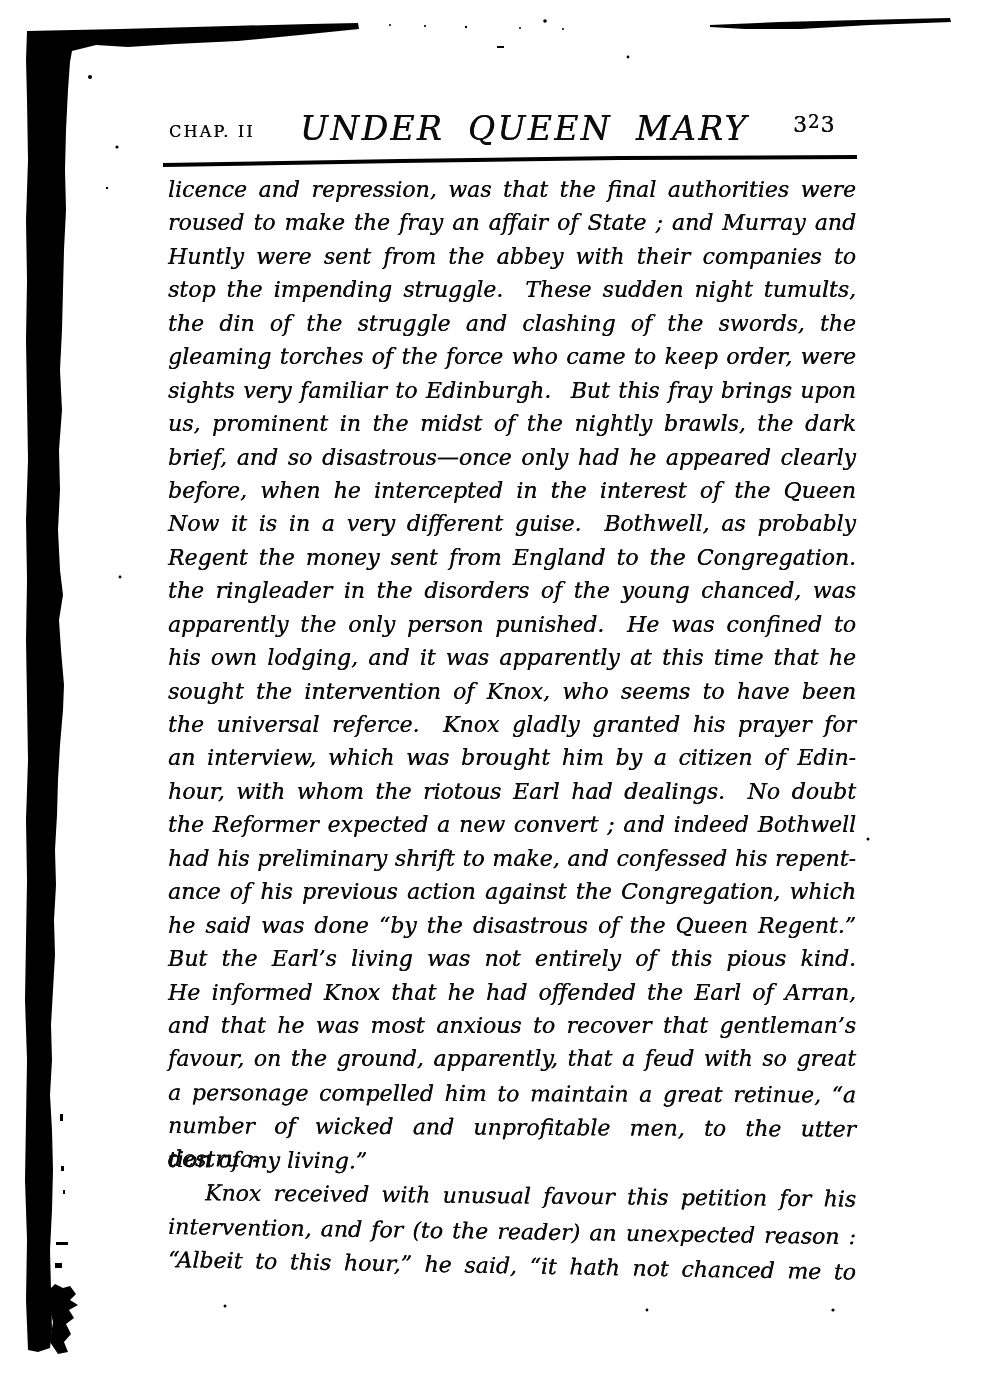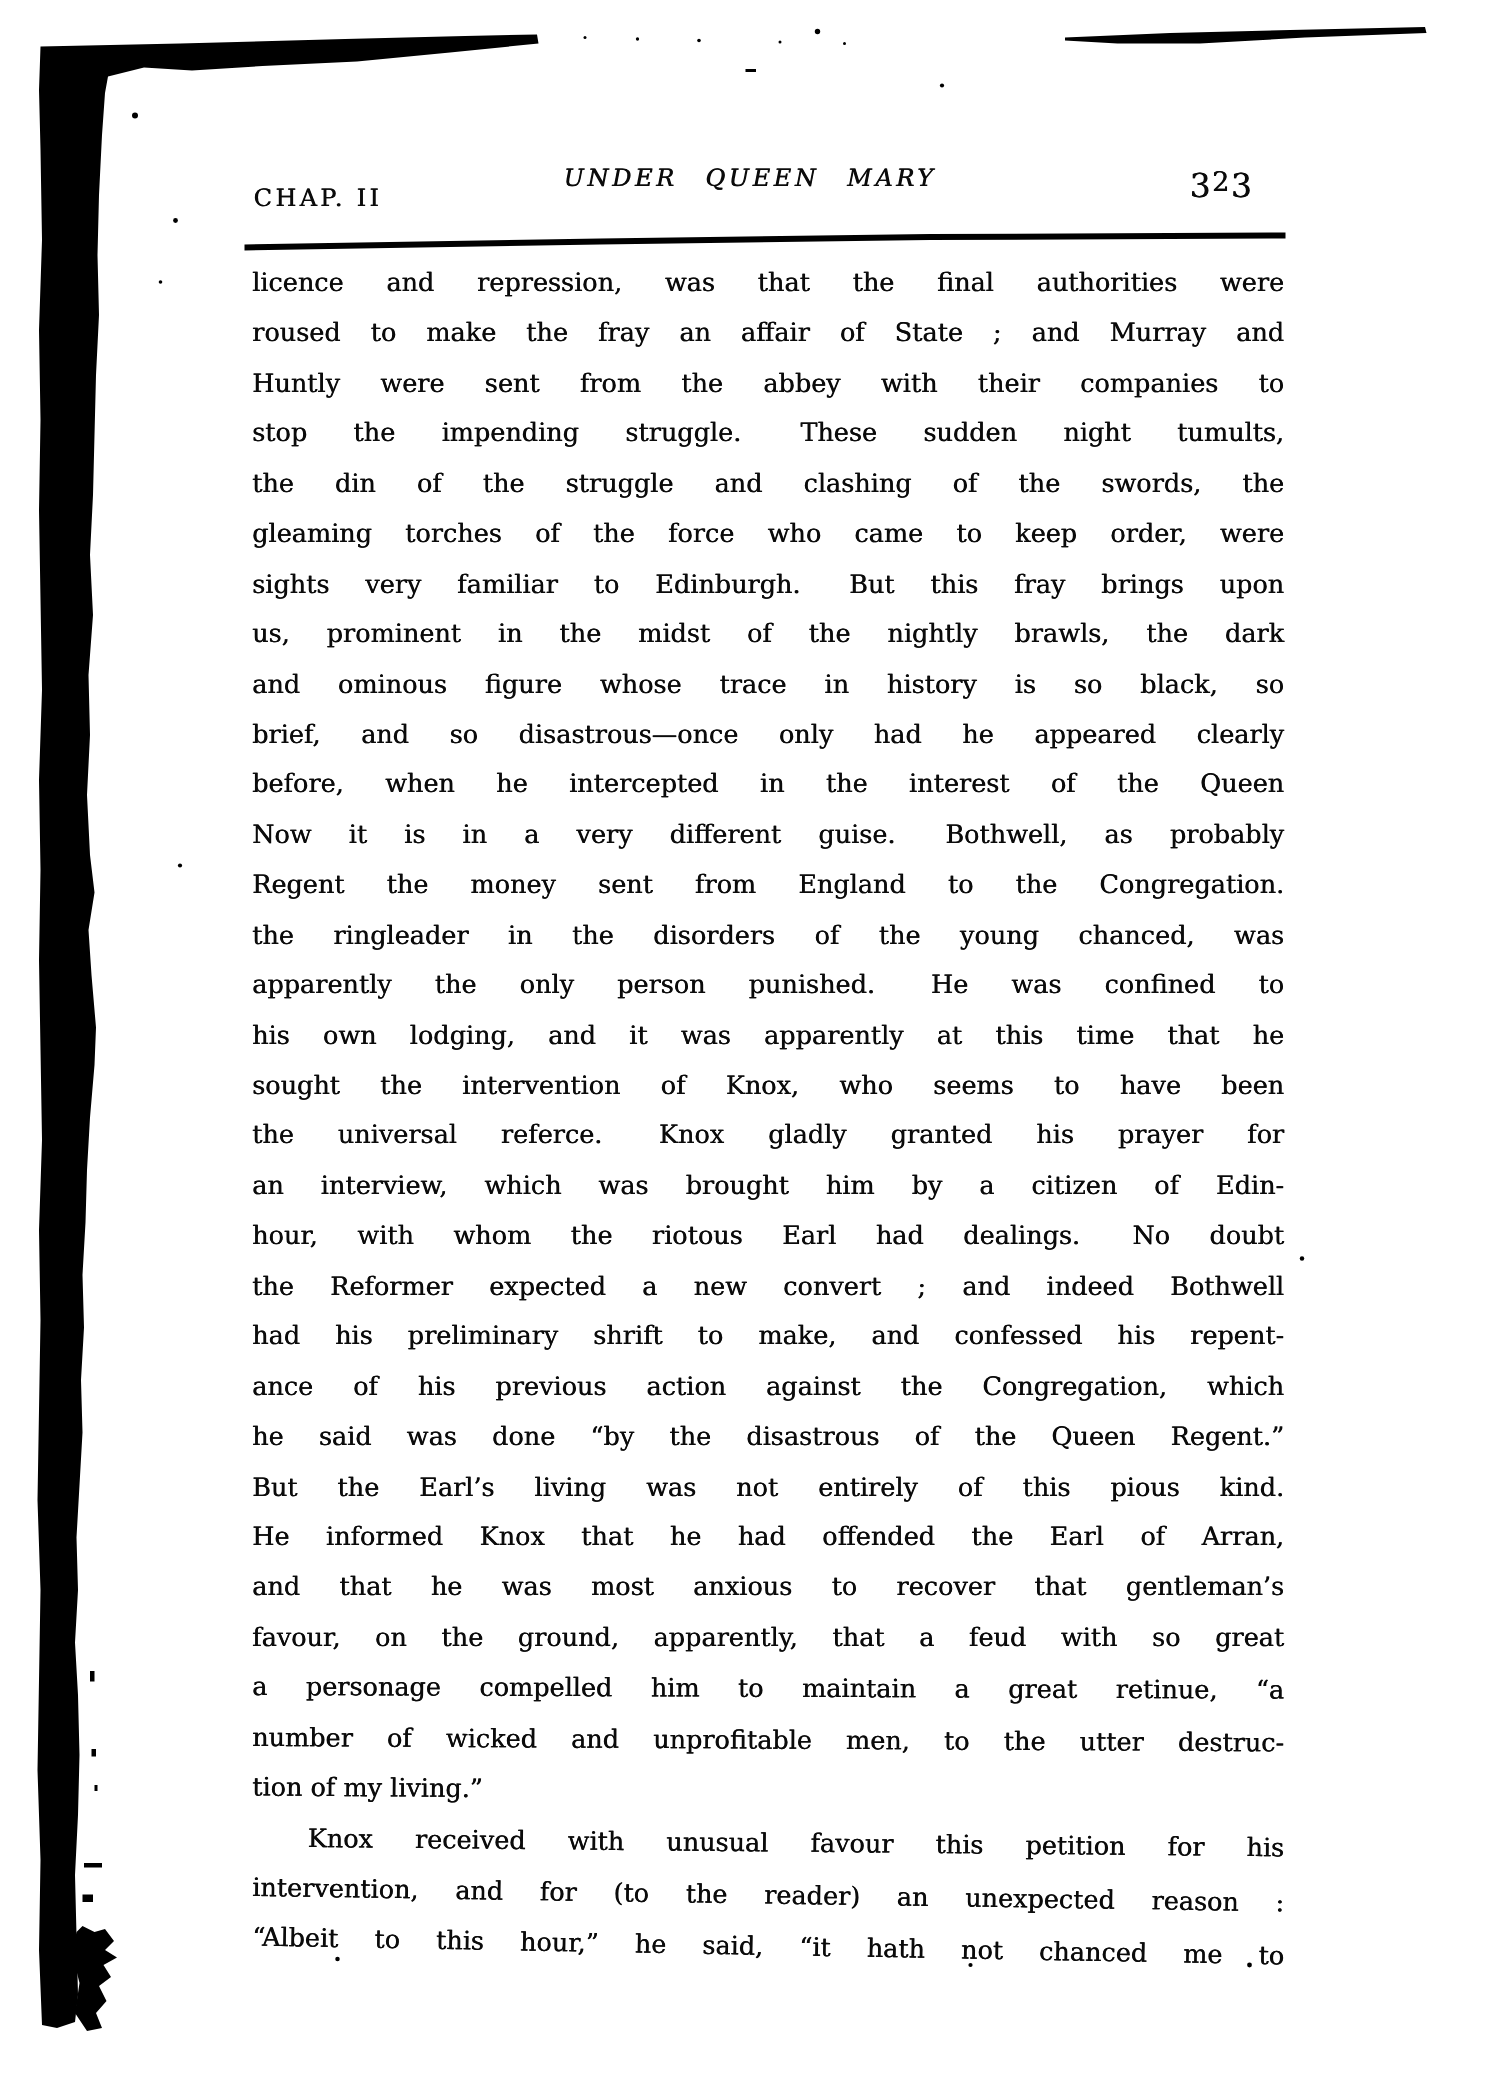--- a/index.html
+++ b/index.html
@@ -17,35 +17,36 @@
   
   .chap{
     position:absolute;left:169px;top:122px;z-index:2;
     font-size:16px;letter-spacing:2.2px;
     text-shadow:0.35px 0 0 currentColor;
     white-space:nowrap;
   }
   .running-title{
     position:absolute;left:300px;top:109px;width:400px;z-index:2;
     text-align:center;font-style:italic;
-    font-size:16px;letter-spacing:2.4px;word-spacing:11px;
+    font-size:33px;letter-spacing:2.4px;word-spacing:11px;
     text-shadow:0.4px 0 0 currentColor;
     white-space:nowrap;
   }
   .folio{
     position:absolute;left:793px;top:112px;z-index:2;
     font-size:22px;letter-spacing:1px;
     text-shadow:0.35px 0 0 currentColor;
   }
   .folio .mid{display:inline-block;transform:translateY(-4px);font-size:18px;}
   
   .text-block{
     position:absolute;left:168px;top:173px;width:688px;z-index:2;
-    font-size:17px;
+    font-size:22px;
     text-shadow:0.3px 0 0 currentColor;
+    font-style:italic;
   }
   .ln{
     height:33.45px;line-height:33.45px;
     text-align:justify;
     -moz-text-align-last:justify;
     text-align-last:justify;
     white-space:normal;
     transform-origin:0 60%;
   }
   .para-end{text-align-last:left;-moz-text-align-last:left;}
@@ -95,21 +96,20 @@
 
 <div class="text-block">
   <div class="ln">licence and repression, was that the final authorities were</div>
   <div class="ln">roused to make the fray an affair of State ; and Murray and</div>
   <div class="ln">Huntly were sent from the abbey with their companies to</div>
   <div class="ln">stop the impending struggle.  These sudden night tumults,</div>
   <div class="ln">the din of the struggle and clashing of the swords, the</div>
   <div class="ln">gleaming torches of the force who came to keep order, were</div>
   <div class="ln">sights very familiar to Edinburgh.  But this fray brings upon</div>
   <div class="ln">us, prominent in the midst of the nightly brawls, the dark</div>
-  <div class="ln">and ominous figure whose trace in history is so black, so</div>
   <div class="ln">brief, and so disastrous—once only had he appeared clearly</div>
   <div class="ln">before, when he intercepted in the interest of the Queen</div>
   <div class="ln">Now it is in a very different guise.  Bothwell, as probably</div>
   <div class="ln">Regent the money sent from England to the Congregation.</div>
   <div class="ln">the ringleader in the disorders of the young chanced, was</div>
   <div class="ln">apparently the only person punished.  He was confined to</div>
   <div class="ln">his own lodging, and it was apparently at this time that he</div>
   <div class="ln">sought the intervention of Knox, who seems to have been</div>
   <div class="ln">the universal referce.  Knox gladly granted his prayer for</div>
   <div class="ln">an interview, which was brought him by a citizen of Edin-</div>

